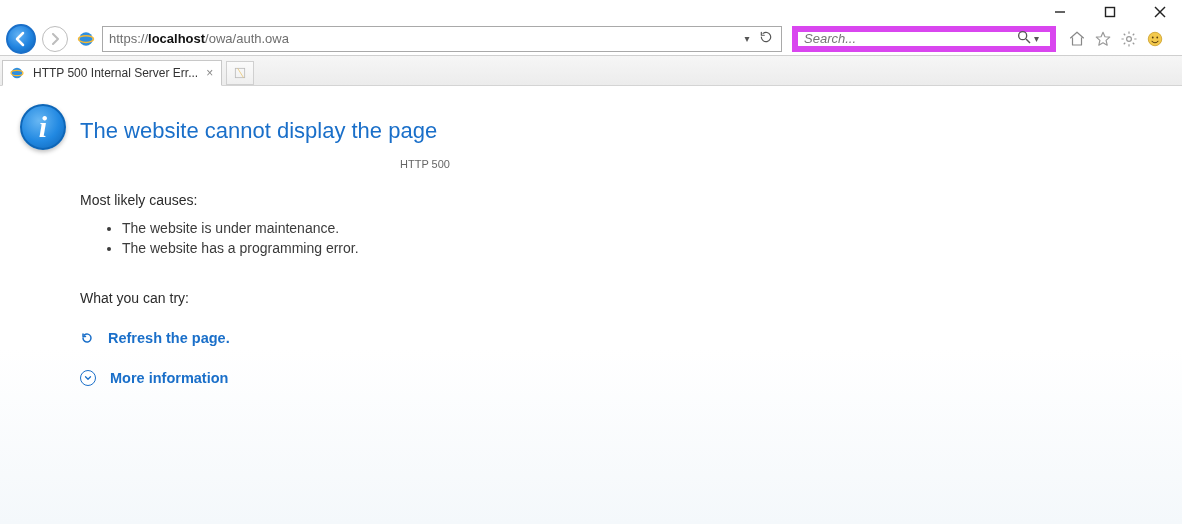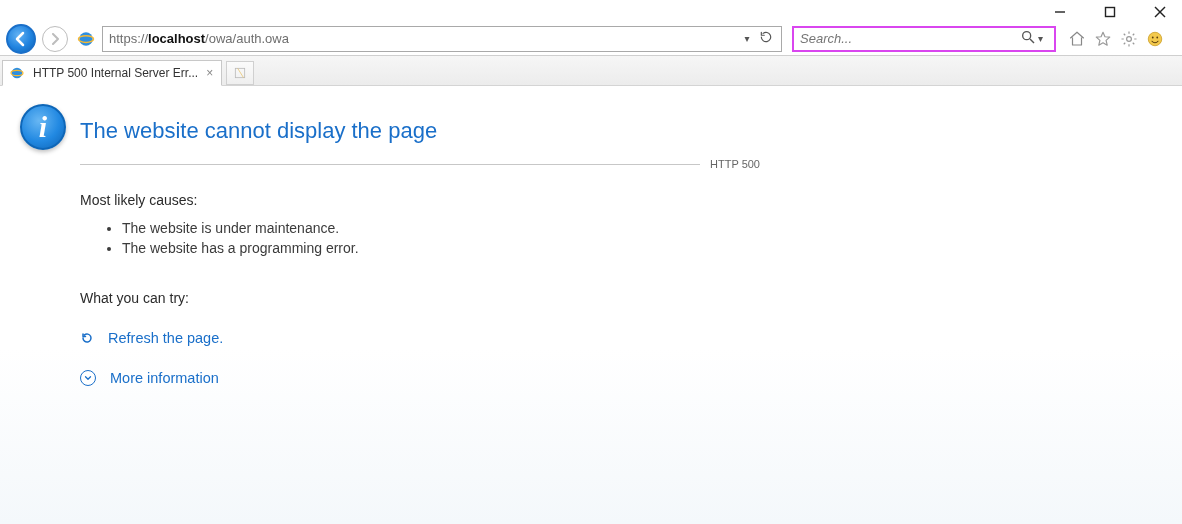--- a/index.html
+++ b/index.html
@@ -15,46 +15,46 @@
   .toolbar { height: 32px; display:flex; align-items:center; padding: 0 18px 2px 6px; gap:4px; border-bottom:1px solid #cfcfcf; background:#fff;}
   .tbtn { display:flex; align-items:center; justify-content:center; }
   .nav-back { width:30px; height:30px; border-radius:50%; border:2px solid #1a6fc9; background:radial-gradient(circle at 40% 35%, #63b2f3 0%, #2083df 55%, #0d63b5 100%); display:flex; align-items:center; justify-content:center; }
   .nav-forward { width:26px; height:26px; border-radius:50%; border:1.5px solid #bdbdbd; background:#fff; display:flex; align-items:center; justify-content:center; margin-left:2px;}
   .ie-favicon { width:20px; height:20px; display:flex; align-items:center; justify-content:center; margin-left:4px;}
   .addressbar { flex: 0 0 680px; height:26px; border:1px solid #a9a9a9; display:flex; align-items:center; padding:0 6px; margin-left:2px; background:#fff;}
   .addressbar .url { flex:1; white-space:nowrap; overflow:hidden; font-size:13px; color:#6e6e6e; }
   .addressbar .url b { color:#111; font-weight:600; }
   .addressbar .dropdown-caret { width:12px; font-size:10px; color:#555; text-align:center; margin:0 6px; }
   .addressbar .refresh-ico { width:16px; }
-  .searchbar { flex:1; height:26px; border:2px solid #d946ef; display:flex; align-items:center; padding:0 6px; margin-left:6px; background:#fff;}
+  .searchbar { flex:1; height:26px; border:6px solid #d946ef; display:flex; align-items:center; padding:0 6px; margin-left:6px; background:#fff;}
   .searchbar input { border:none; outline:none; flex:1; font-size:13px; color:#666; font-style:italic; background:transparent;}
   .searchbar .mag { width:16px; margin-left:4px; }
   .searchbar .caret { width:10px; font-size:10px; color:#555; margin-left:2px;}
   .toolbar .right-icons { display:flex; align-items:center; gap:8px; margin-left:8px; }
   .right-icons svg { display:block; }
 
   
   .tabstrip { height: 30px; background: linear-gradient(#f6f6f6,#ececec); border-bottom:1px solid #d4d4d4; display:flex; align-items:flex-end; padding-left:2px; }
   .tab { height:26px; border:1px solid #c8c8c8; border-bottom:1px solid #fff; background:#fff; display:flex; align-items:center; padding:0 8px 0 6px; font-size:12px; color:#333; max-width:230px; gap:8px; position:relative; top:1px;}
   .tab .closex { font-size:12px; color:#888; }
   .newtab { width:28px; height:24px; border:1px solid #d0d0d0; background:linear-gradient(#fbfbfb,#efefef); margin-left:4px; display:flex; align-items:center; justify-content:center; position:relative; top:0px;}
   .tab .mini-ie { width:16px; height:16px; }
 
   
   .content { flex:1; background: linear-gradient(#ffffff 0%, #ffffff 60%, #f4f8fb 100%); padding: 18px 0 0 20px; display:flex; }
   .info-icon { width:46px; height:46px; border-radius:50%; background:radial-gradient(circle at 40% 35%, #68b7f3 0%, #2289e2 55%, #0d63b5 100%); border:2px solid #0e66b7; display:flex; align-items:center; justify-content:center; color:#fff; font-family:Georgia, 'Times New Roman', serif; font-style:italic; font-size:30px; font-weight:bold; flex-shrink:0; box-shadow:0 2px 4px rgba(0,0,0,.25);}
   .body { margin-left:14px; flex:1; }
   h1.page-title { color:#1a6fc9; font-size:22px; font-weight:400; margin-top:14px; }
-  .hr-row { display:flex; align-items:center; margin-top:14px; max-width:680px;}
+  .hr-row { display:flex; align-items:center; margin-top:14px; max-width:680px;flex-direction:column;}
   .hr-line { flex:1; height:1px; background:#c7c7c7; }
   .http-code { font-size:11px; color:#666; margin-left:10px; }
   .section-h { margin-top:22px; font-size:14px; color:#2b2b2b; }
   ul.causes { margin:12px 0 0 42px; font-size:14px; color:#3b3b3b; }
   ul.causes li { margin-bottom:4px; list-style:disc; }
-  .trylist { margin-top:18px; }
+  .trylist { margin-top:18px;font-weight:bold; }
   .tryitem { display:flex; align-items:center; gap:14px; margin-top:24px; }
   .tryitem .bullet { width:14px; height:14px; display:flex; align-items:center; justify-content:center;}
   .tryitem a { color:#1a6fc9; text-decoration:none; font-size:14.5px; }
   .expand-btn { width:16px; height:16px; border:1.5px solid #1a6fc9; border-radius:50%; display:flex; align-items:center; justify-content:center; background:#fff;}
   .expand-btn svg { display:block;}
 </style>
 </head>
 <body>
 
 <div class="titlebar">

